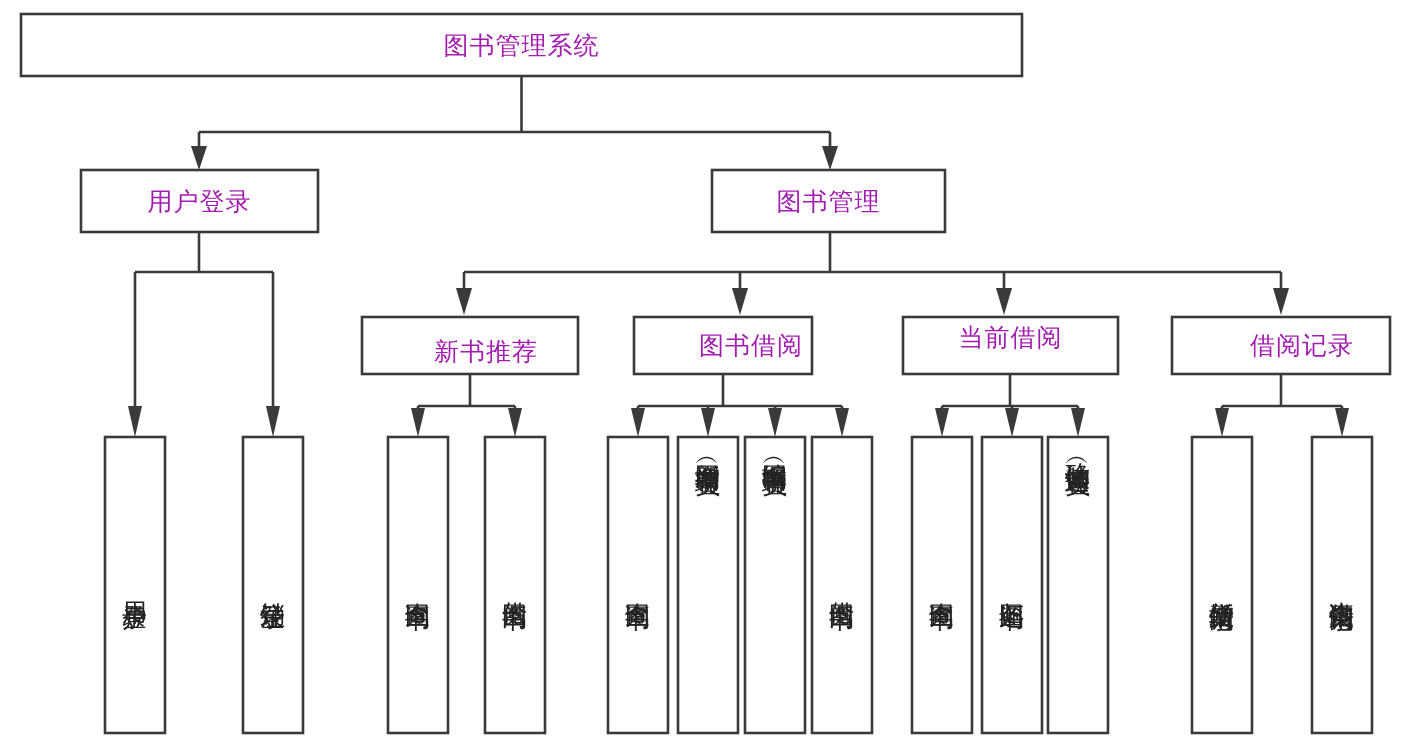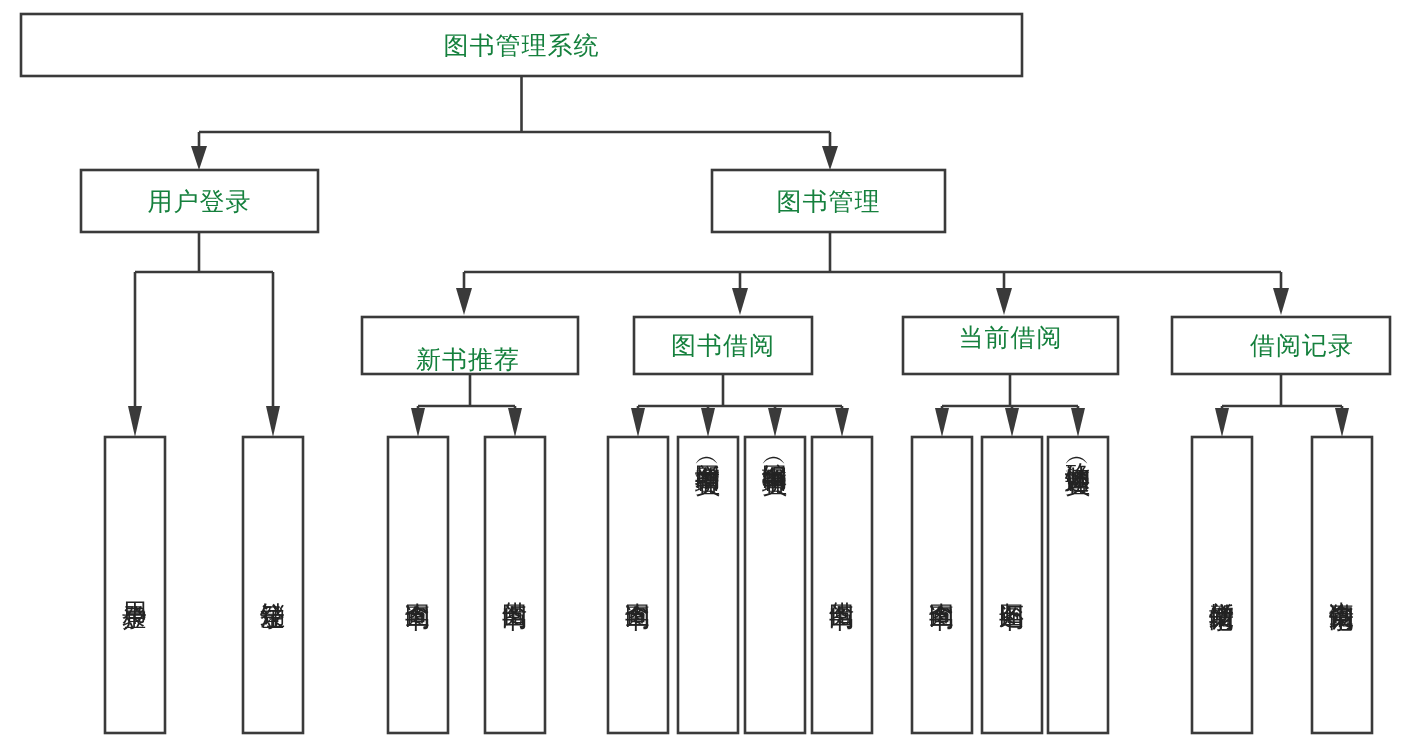--- a/index.html
+++ b/index.html
@@ -58,21 +58,21 @@
   }
   .hlabel-wrap {
     position: absolute;
     display: flex;
     align-items: center;
     justify-content: center;
     pointer-events: none;
   }
   .hlabel-text {
     font-size: 25px;
-    color: #15803d;
+    color: #a21caf;
     letter-spacing: 1px;
     white-space: nowrap;
     font-family: "Liberation Sans", "DejaVu Sans", sans-serif;
   }
   .watermark {
     position: absolute;
     right: 8px;
     bottom: 5px;
     font-size: 17px;
     color: #b9b9b9;
@@ -199,25 +199,25 @@
   </div>
 
   <div class="hlabel-wrap" style="left:81px; top:170px; width:237px; height:62px;">
     <span class="hlabel-text">用户登录</span>
   </div>
 
   <div class="hlabel-wrap" style="left:712px; top:170px; width:233px; height:62px;">
     <span class="hlabel-text">图书管理</span>
   </div>
 
-  <div class="hlabel-wrap" style="left:360px; top:317px; width:216px; height:69px;margin-top:8px;">
+  <div class="hlabel-wrap" style="left:378px; top:317px; width:216px; height:69px;">
     <span class="hlabel-text">新书推荐</span>
   </div>
 
-  <div class="hlabel-wrap" style="left:634px; top:317px; width:178px; height:57px;">
+  <div class="hlabel-wrap" style="left:634px; top:317px; width:178px; height:57px;padding-left:28px;">
     <span class="hlabel-text">图书借阅</span>
   </div>
 
   <div class="hlabel-wrap" style="left:903px; top:317px; width:215px; height:40px;">
     <span class="hlabel-text">当前借阅</span>
   </div>
 
   <div class="hlabel-wrap" style="left:1188px; top:317px; width:228px; height:57px;">
     <span class="hlabel-text">借阅记录</span>
   </div>

